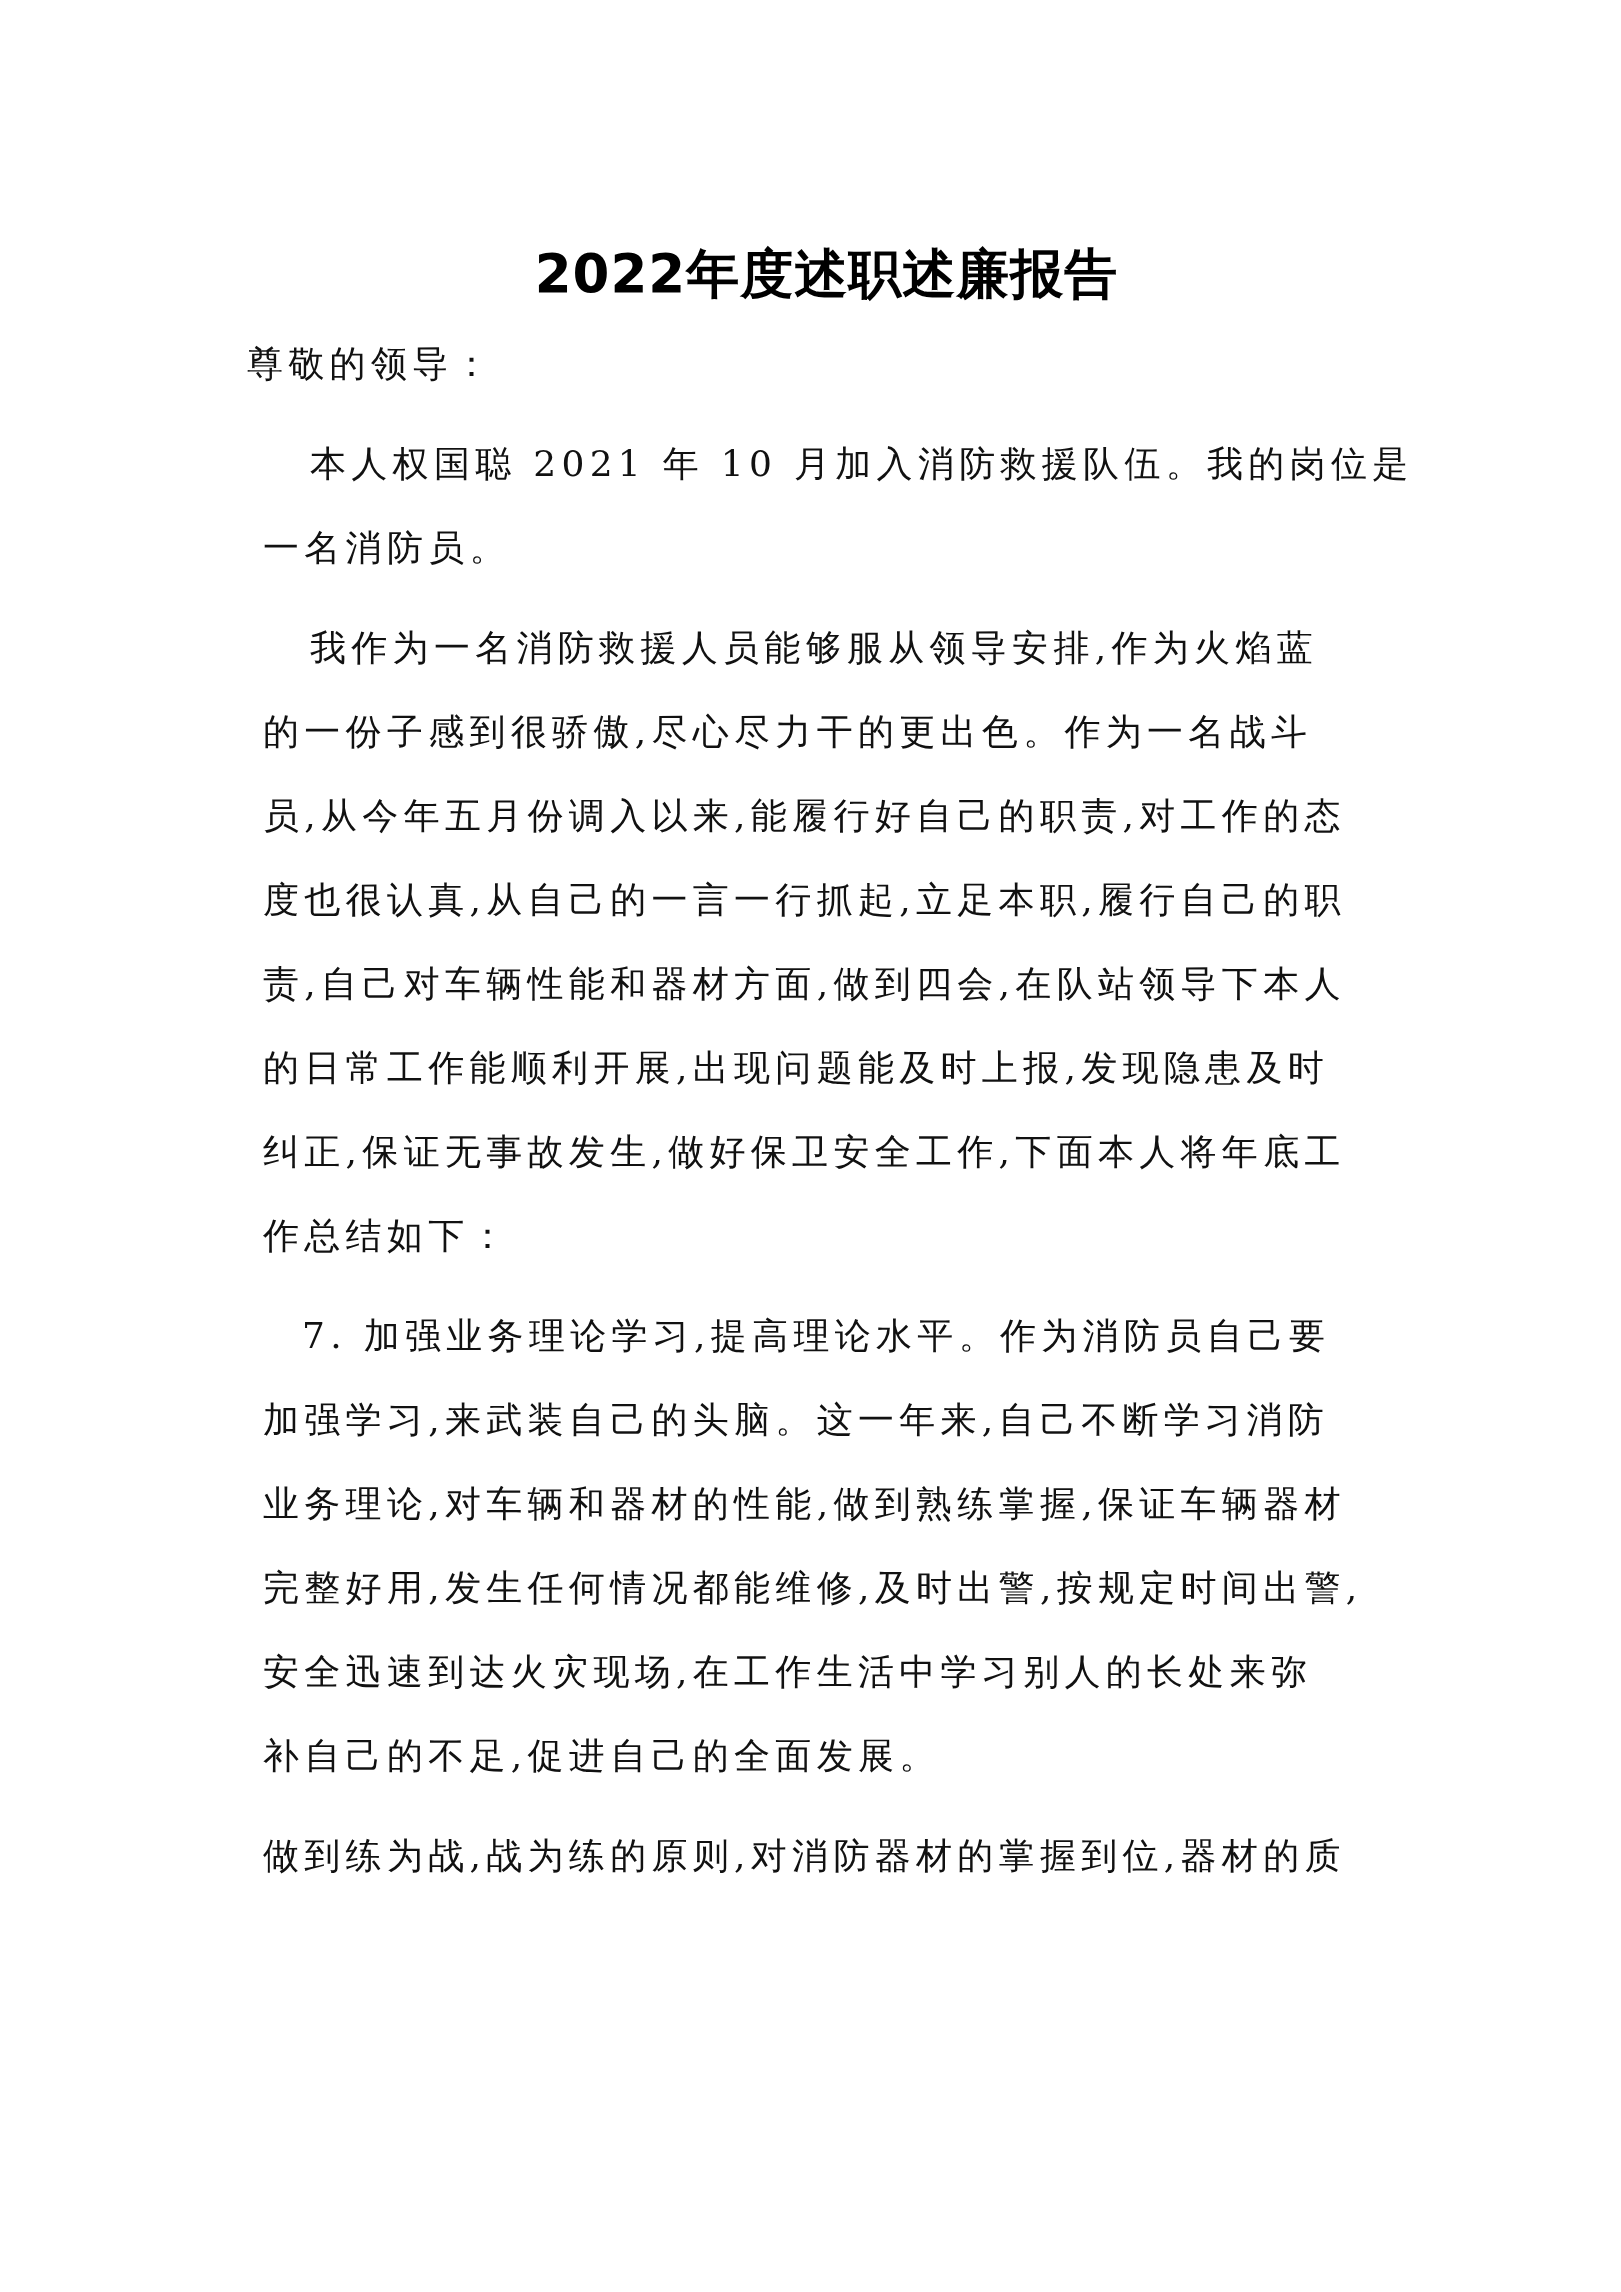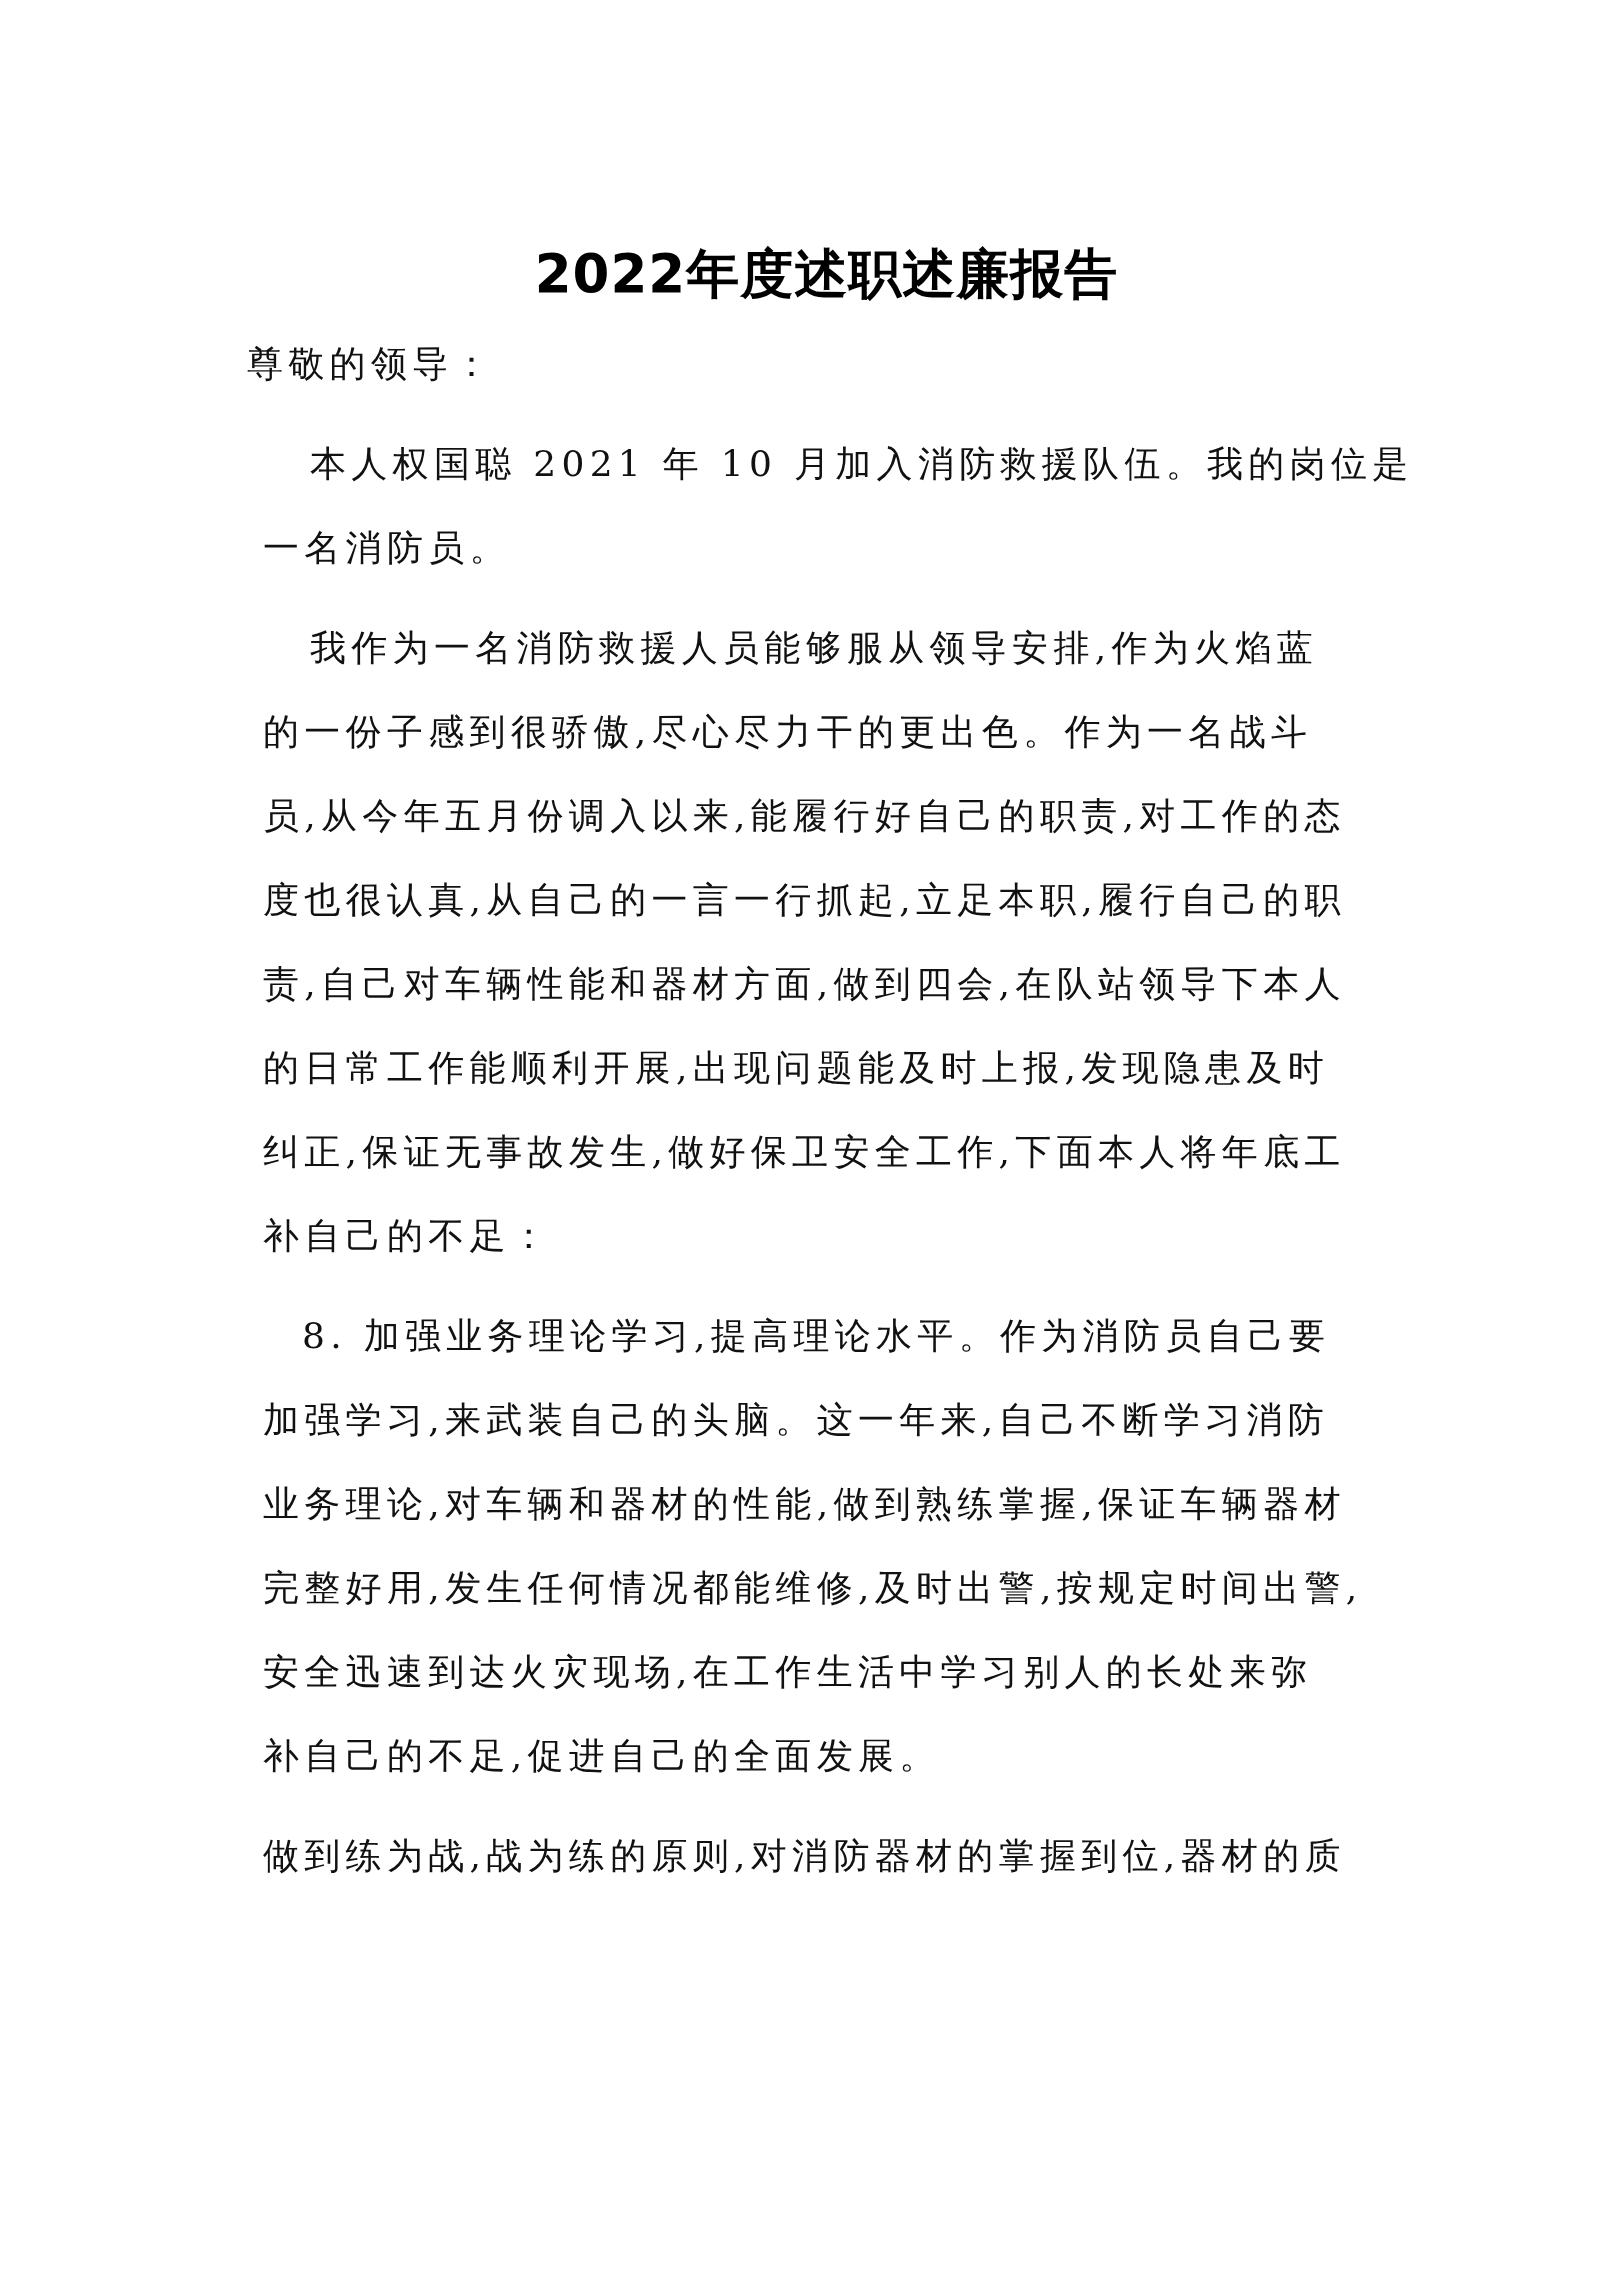--- a/index.html
+++ b/index.html
@@ -79,25 +79,25 @@
     </div>
 
     <div class="para">
       <span class="line indent">我作为一名消防救援人员能够服从领导安排,作为火焰蓝</span>
       <span class="line">的一份子感到很骄傲,尽心尽力干的更出色。作为一名战斗</span>
       <span class="line">员,从今年五月份调入以来,能履行好自己的职责,对工作的态</span>
       <span class="line">度也很认真,从自己的一言一行抓起,立足本职,履行自己的职</span>
       <span class="line">责,自己对车辆性能和器材方面,做到四会,在队站领导下本人</span>
       <span class="line">的日常工作能顺利开展,出现问题能及时上报,发现隐患及时</span>
       <span class="line">纠正,保证无事故发生,做好保卫安全工作,下面本人将年底工</span>
-      <span class="line">补自己的不足：</span>
+      <span class="line">作总结如下：</span>
     </div>
 
     <div class="para">
-      <span class="line indent-num">8. 加强业务理论学习,提高理论水平。作为消防员自己要</span>
+      <span class="line indent-num">7. 加强业务理论学习,提高理论水平。作为消防员自己要</span>
       <span class="line">加强学习,来武装自己的头脑。这一年来,自己不断学习消防</span>
       <span class="line">业务理论,对车辆和器材的性能,做到熟练掌握,保证车辆器材</span>
       <span class="line">完整好用,发生任何情况都能维修,及时出警,按规定时间出警,</span>
       <span class="line">安全迅速到达火灾现场,在工作生活中学习别人的长处来弥</span>
       <span class="line">补自己的不足,促进自己的全面发展。</span>
     </div>
 
     <div class="para">
       <span class="line">做到练为战,战为练的原则,对消防器材的掌握到位,器材的质</span>
     </div>

